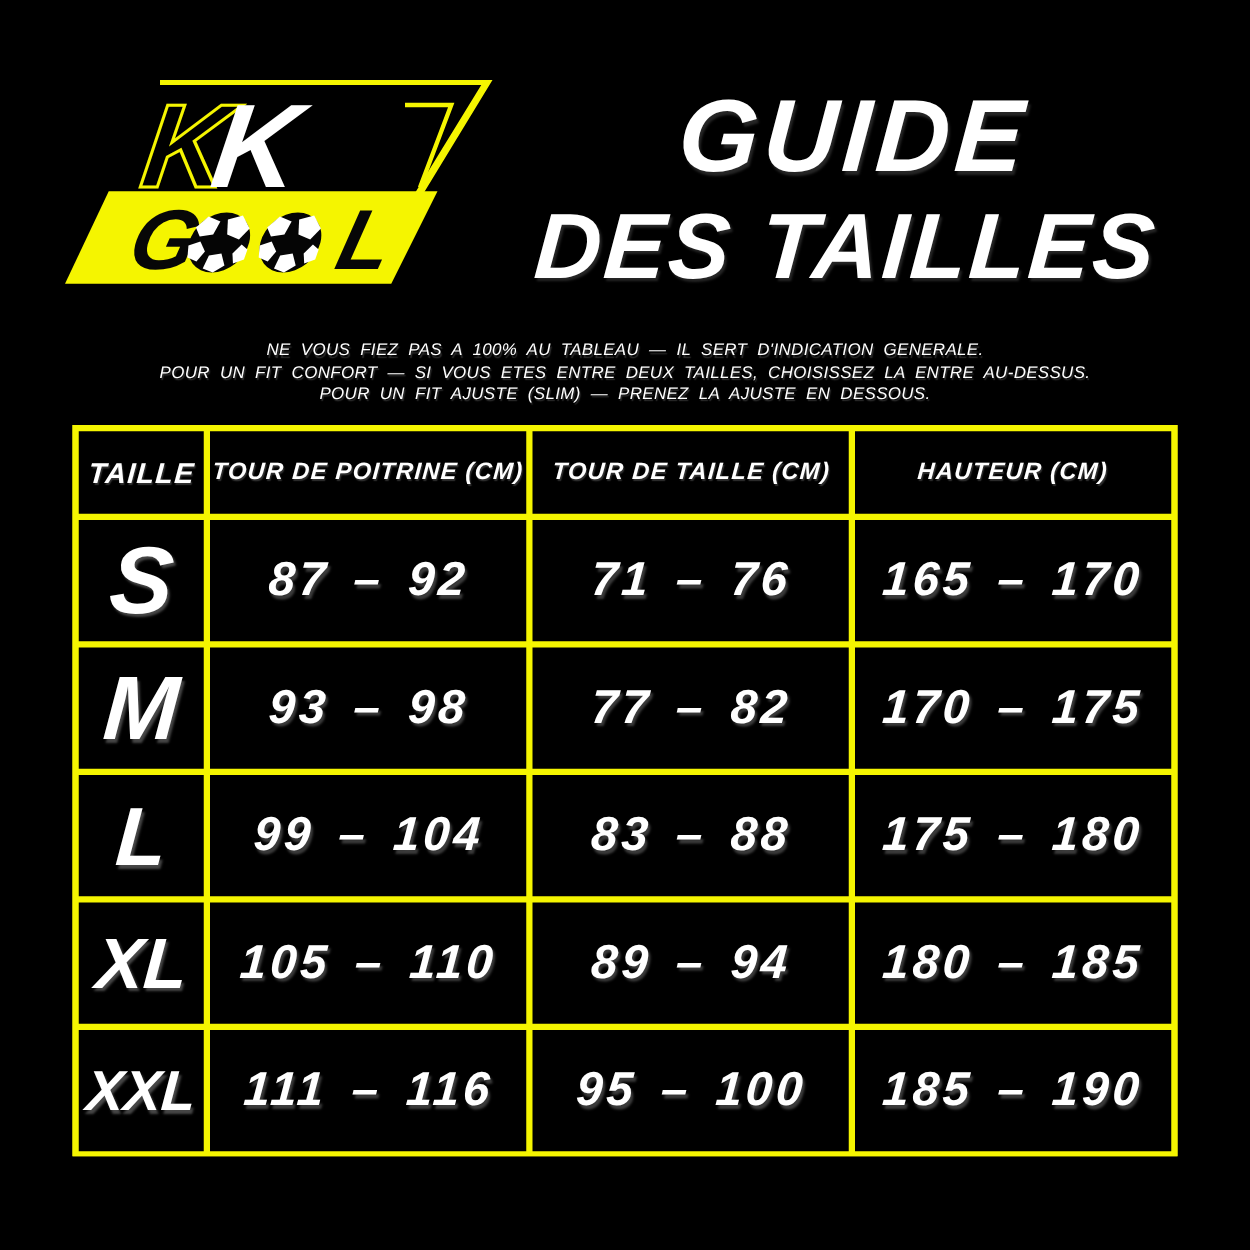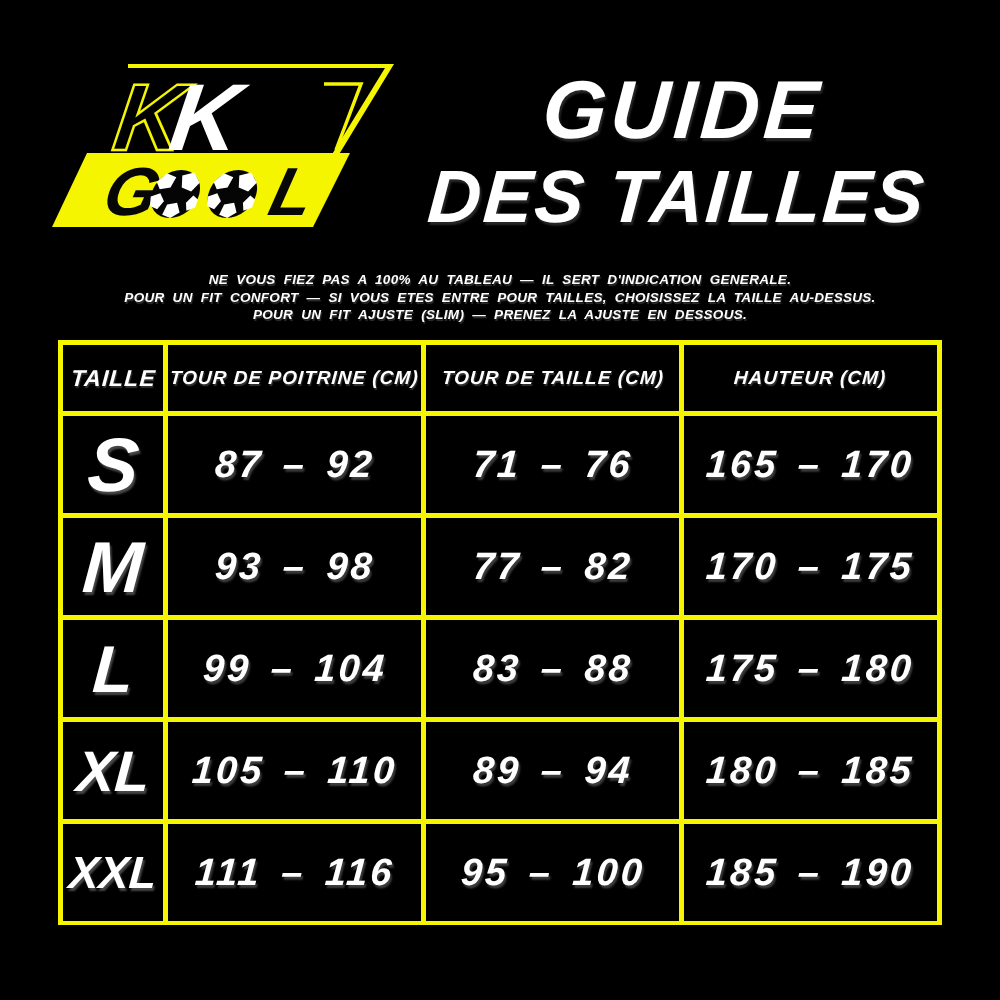--- a/index.html
+++ b/index.html
@@ -16,21 +16,21 @@
 
   
   .title{position:absolute;left:400px;top:64px;width:560px;text-align:center;color:#fff;
          font-weight:bold;font-style:italic;transform:skewX(-4deg);
          text-shadow:2px 3px 2px rgba(110,110,110,.35);}
   .title-l1{font-size:82px;line-height:92px;letter-spacing:4px;}
   .title-l2{font-size:74px;line-height:82px;letter-spacing:2px;}
 
   
   .disclaimer{position:absolute;left:0;top:271px;width:1000px;text-align:center;color:#fff;
-              font-weight:bold;font-style:italic;font-size:13.5px;line-height:17.5px;
+              font-weight:normal;font-style:italic;font-size:13.5px;line-height:17.5px;
               letter-spacing:.3px;word-spacing:4px;
               text-shadow:1px 2px 1px rgba(100,100,100,.5);}
 
   
   .size-table{position:absolute;left:58px;top:340px;width:884px;height:585px;box-sizing:border-box;
               display:grid;grid-template-columns:100px 253px 253px 253px;
               grid-template-rows:66px 97px 97px 97px 97px 97px;
               gap:5px;background:#F5F500;border:5px solid #F5F500;}
   .cell{background:#000;display:flex;align-items:center;justify-content:center;
         color:#fff;font-weight:bold;font-style:italic;}
@@ -85,21 +85,21 @@
     </g>
   </svg>
 
   <div class="title">
     <div class="title-l1">GUIDE</div>
     <div class="title-l2">DES TAILLES</div>
   </div>
 
   <div class="disclaimer">
     <div>NE VOUS FIEZ PAS A 100% AU TABLEAU — IL SERT D'INDICATION GENERALE.</div>
-    <div>POUR UN FIT CONFORT — SI VOUS ETES ENTRE POUR TAILLES, CHOISISSEZ LA TAILLE AU-DESSUS.</div>
+    <div>POUR UN FIT CONFORT — SI VOUS ETES ENTRE DEUX TAILLES, CHOISISSEZ LA ENTRE AU-DESSUS.</div>
     <div>POUR UN FIT AJUSTE (SLIM) — PRENEZ LA AJUSTE EN DESSOUS.</div>
   </div>
 
   <div class="size-table">
     <div class="cell th th-size">
       <span class="t">TAILLE</span>
       </div>
     <div class="cell th">
       <span class="t">TOUR DE POITRINE (CM)</span>
       </div>

